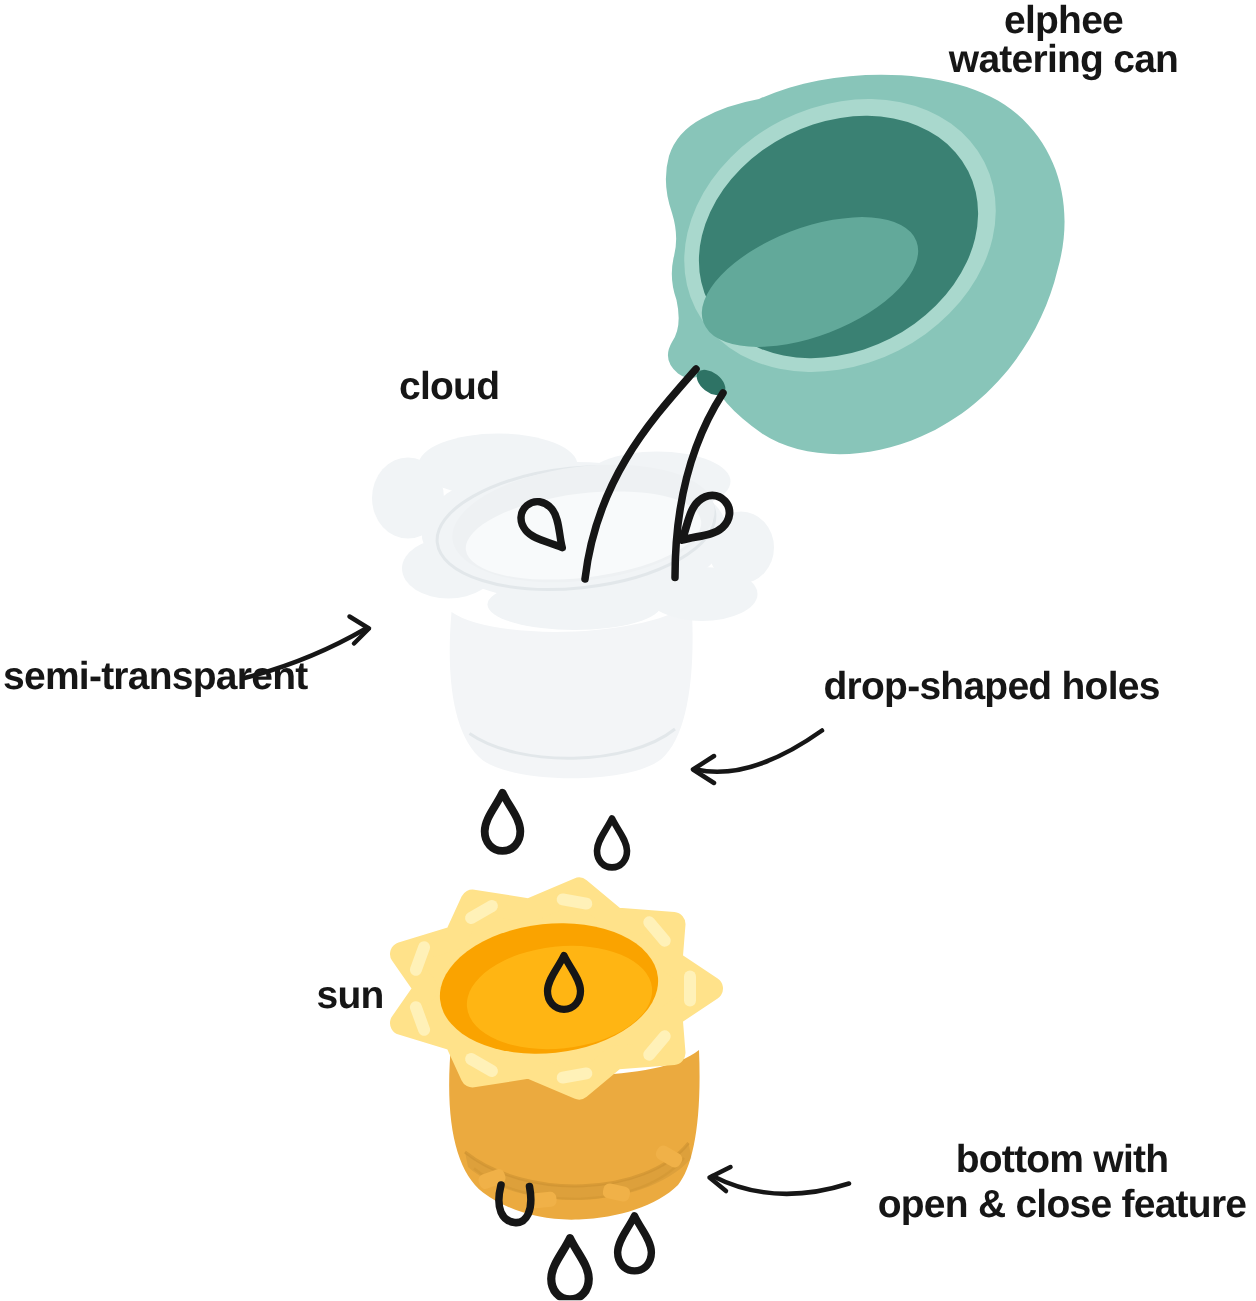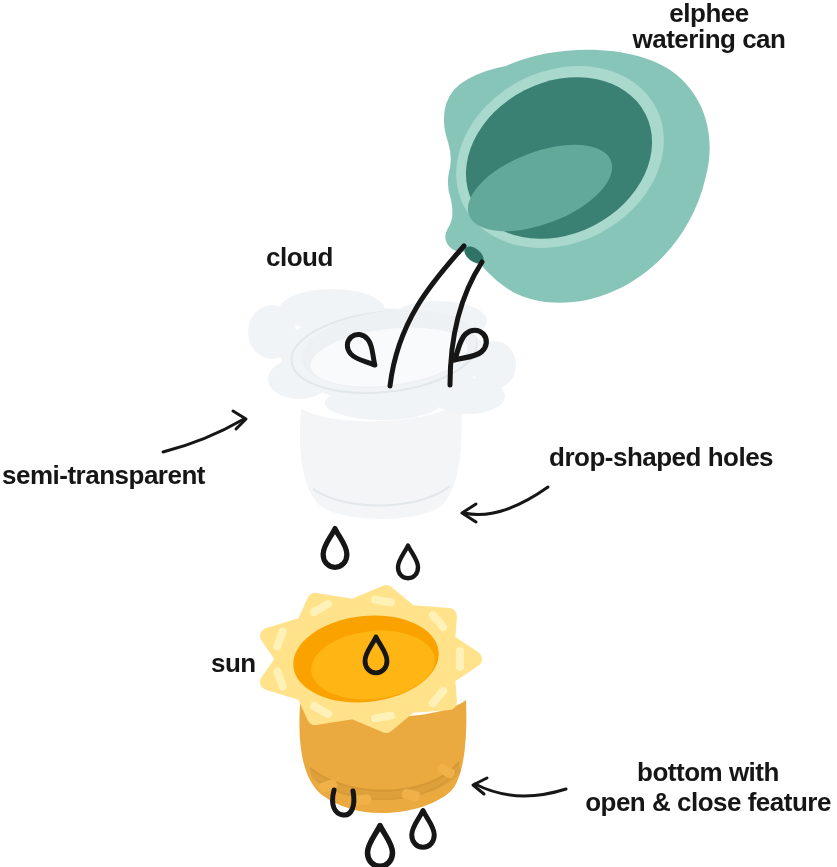--- a/index.html
+++ b/index.html
@@ -4,21 +4,21 @@
 <style>
   html,body{margin:0;padding:0;background:#ffffff;}
   .stage{position:relative;width:837px;height:867px;background:#ffffff;overflow:hidden;
          font-family:"Liberation Sans",sans-serif;}
   .stage svg{position:absolute;left:0;top:0;}
   .lbl{position:absolute;font-weight:700;font-size:26px;color:#161616;letter-spacing:-0.5px;
        white-space:nowrap;line-height:26px;}
   .lbl.center{text-align:center;white-space:normal;}
   #lbl-can{left:579px;top:0px;width:260px;line-height:26px;}
   #lbl-cloud{left:254px;top:244px;margin-left:12px;}
-  #lbl-semi{left:2px;top:462px;}
+  #lbl-semi{left:2px;top:437px;}
   #lbl-holes{left:549px;top:444px;text-align:right;}
   #lbl-sun{left:211px;top:650px;}
   #lbl-bottom{left:568px;top:757px;width:280px;line-height:30px;}
 </style>
 </head>
 <body>
 
 <div class="stage">
 
   <svg width="837" height="867" viewBox="0 0 837 867">

